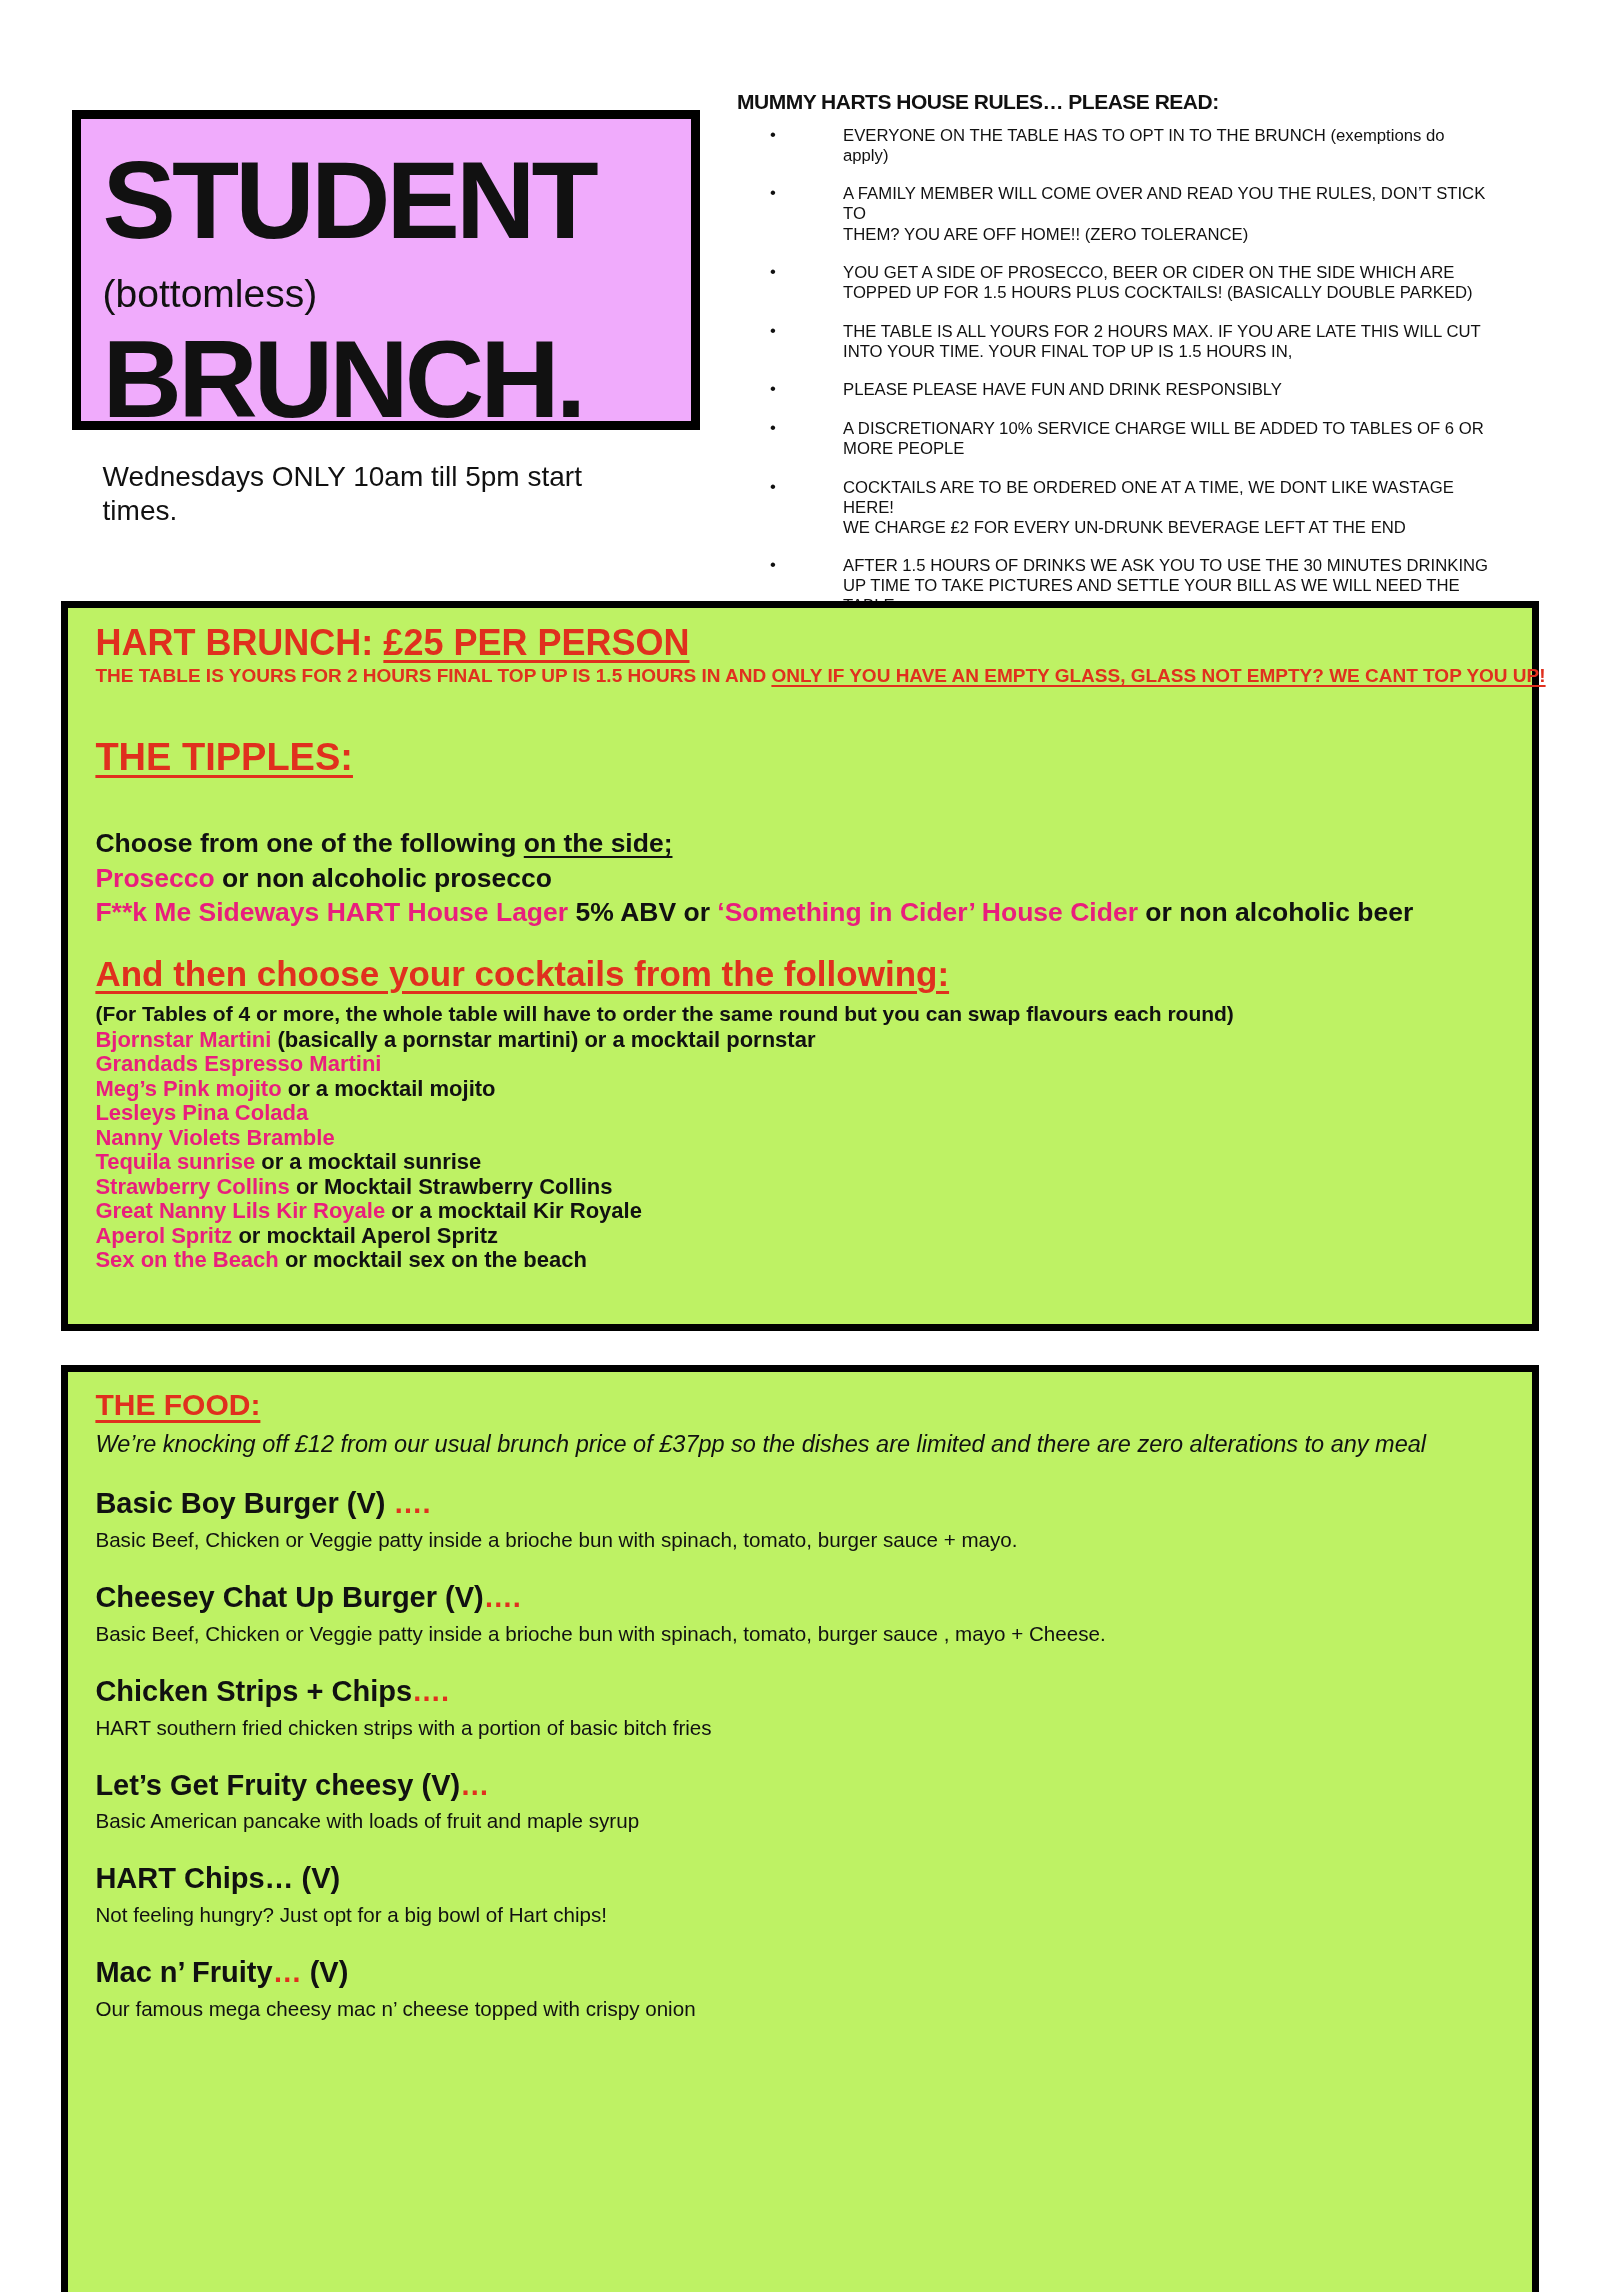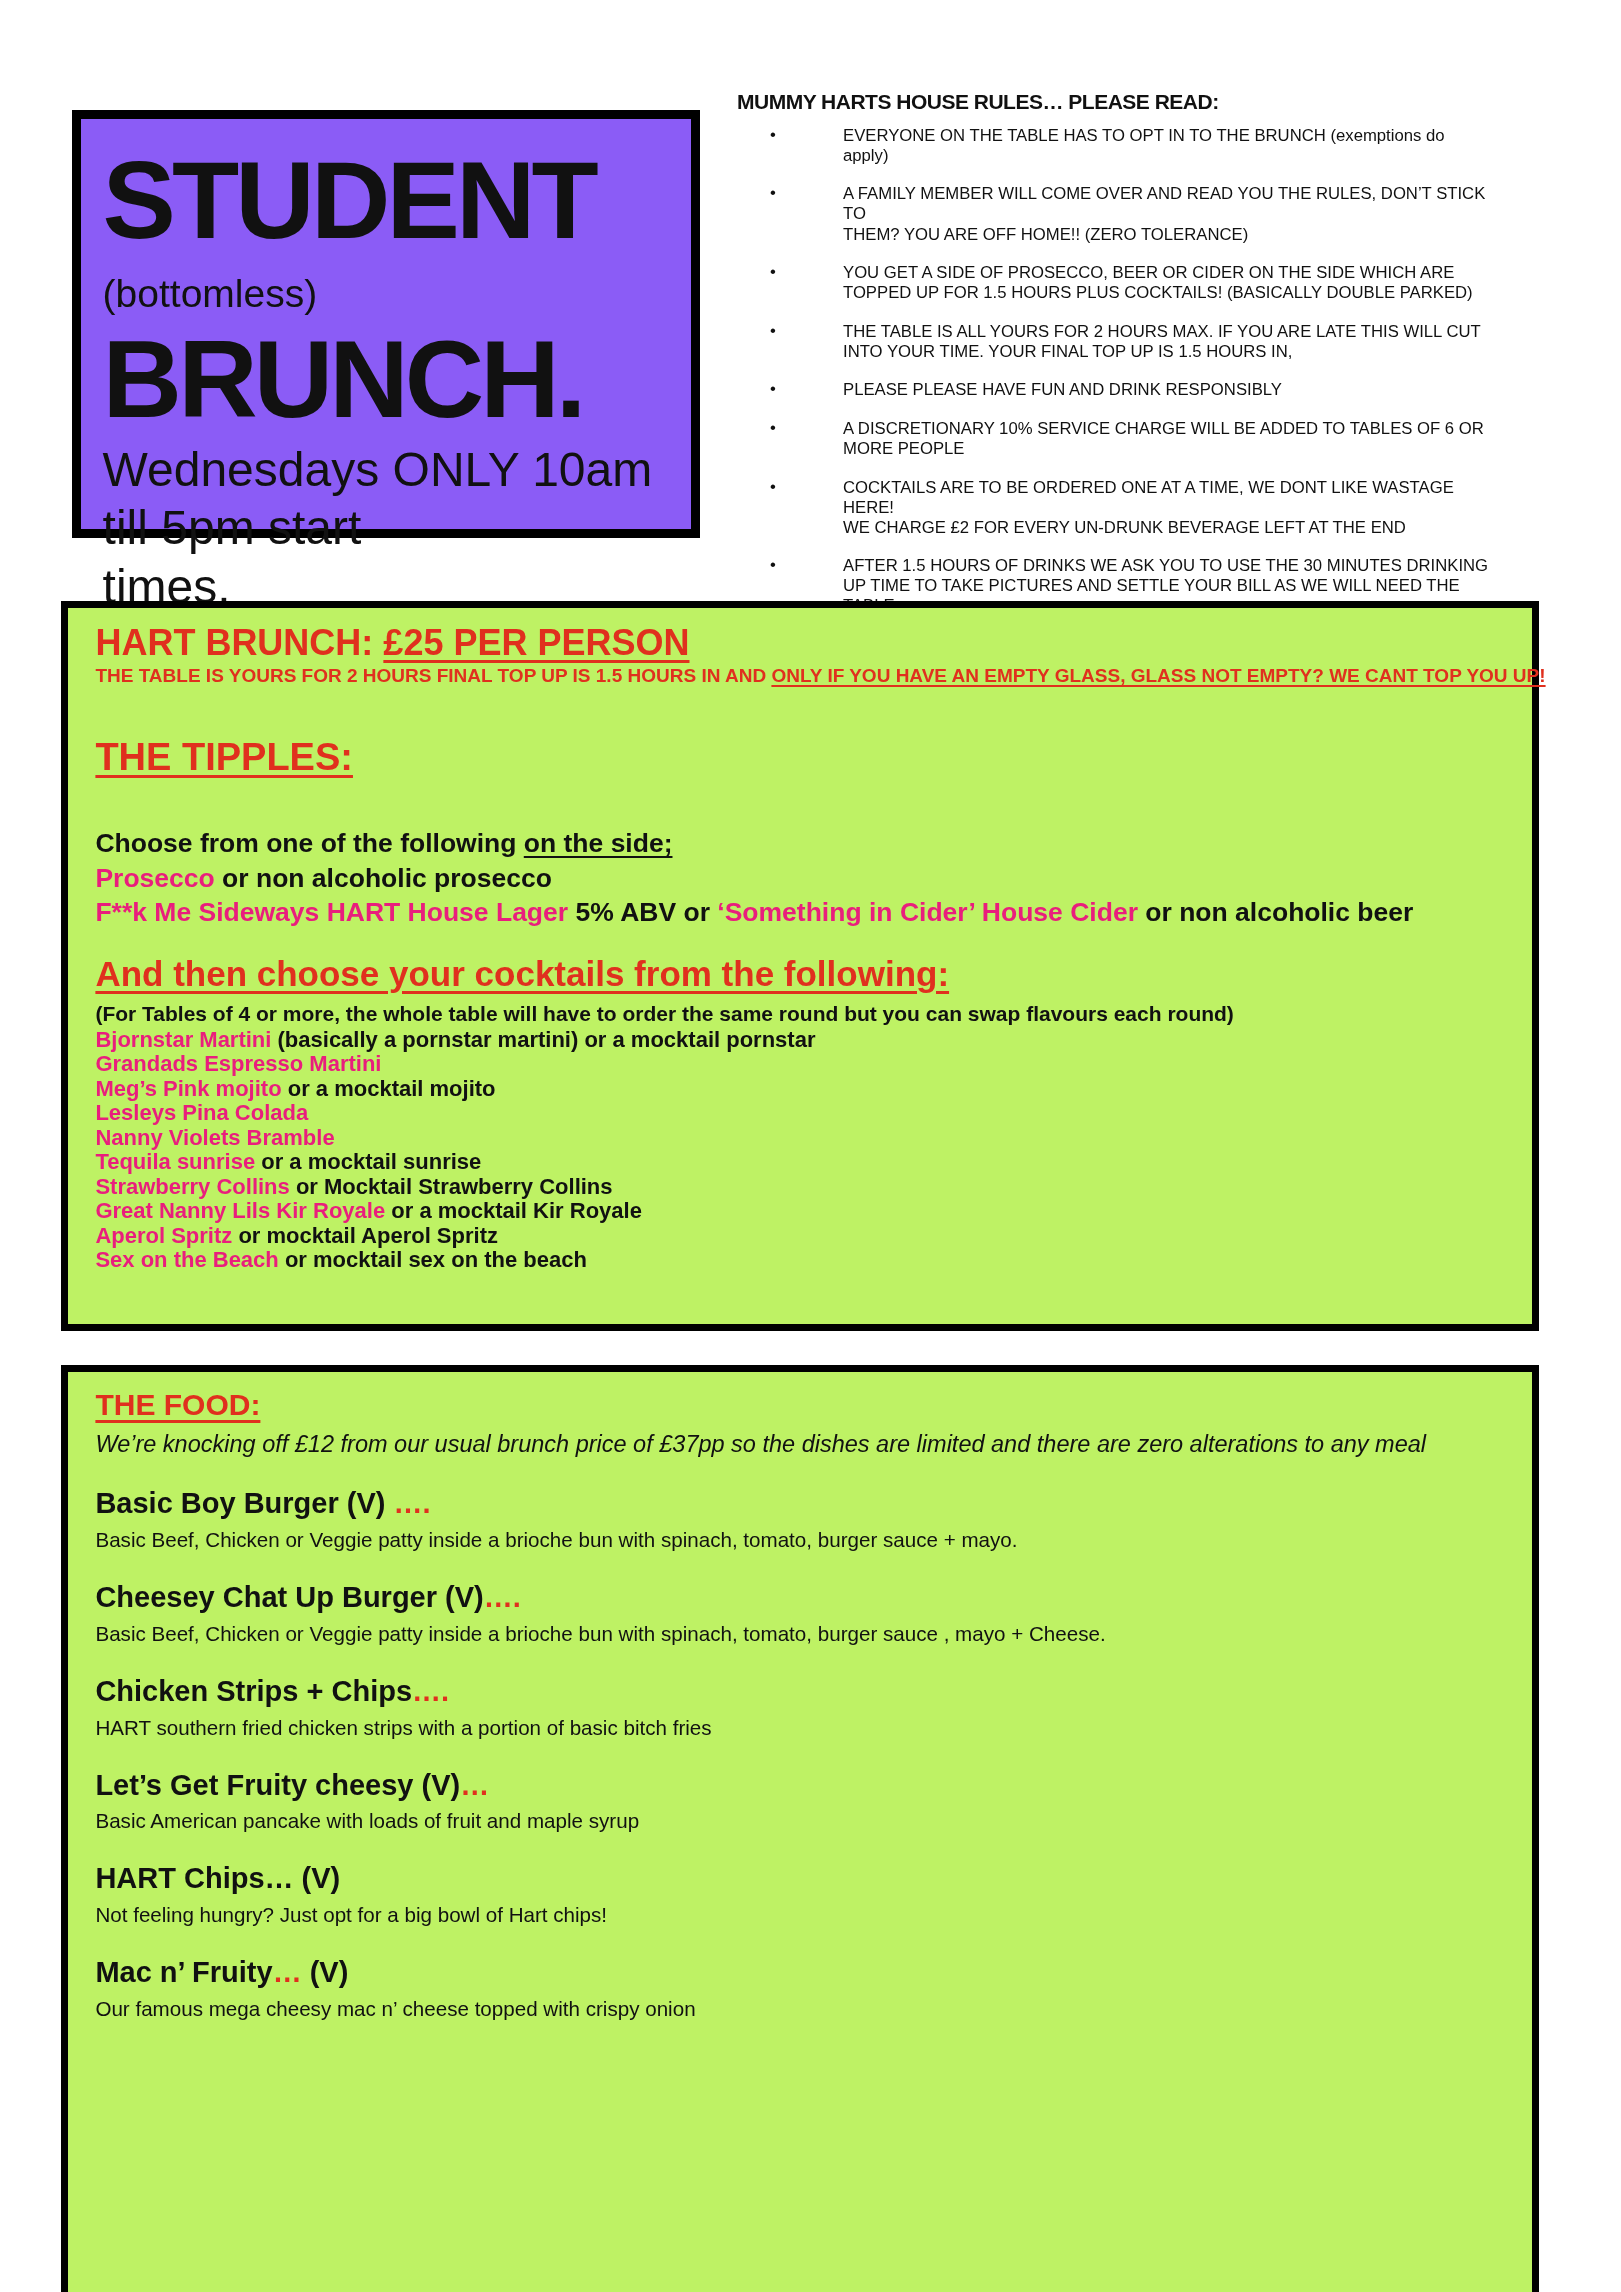--- a/index.html
+++ b/index.html
@@ -10,33 +10,33 @@
     font-family:"Liberation Sans", sans-serif;
     color:#111111;
     overflow:hidden;
   }
   .pink { color:#E91E7D; }
   .red  { color:#E0301E; }
 
   
   .logo-box {
     position:absolute; left:72px; top:110px;
-    width:628px; height:428px;
+    width:628px; height:320px;
     border:9.8px solid #000;
     padding:25.5px 17.6px 0 21.6px;
-    background:#8b5cf6;
+    background:#f0abfc;
   }
   .logo-title {
     font-weight:bold; font-size:110px; letter-spacing:-3.9px;
     line-height:1.0; white-space:nowrap;
   }
   .logo-sub { font-weight:normal; font-size:39px; margin-top:17.6px; }
   .logo-title2 { margin-top:7.8px; }
   .logo-times {
-    font-size:48px; line-height:1.22; margin-top:7px;
+    font-size:28px; line-height:1.22; margin-top:26px;
     white-space:pre-line;
   }
 
   
   .rules { position:absolute; left:737px; top:90px; width:755px; }
   .rules-title { font-weight:bold; font-size:21px; margin-bottom:11.8px; letter-spacing:-0.5px; }
   .rules-list { list-style:none; }
   .rules-item {
     position:relative; padding-left:106px; margin-bottom:18.6px;
     font-size:16.7px; line-height:1.2; white-space:pre-line;

